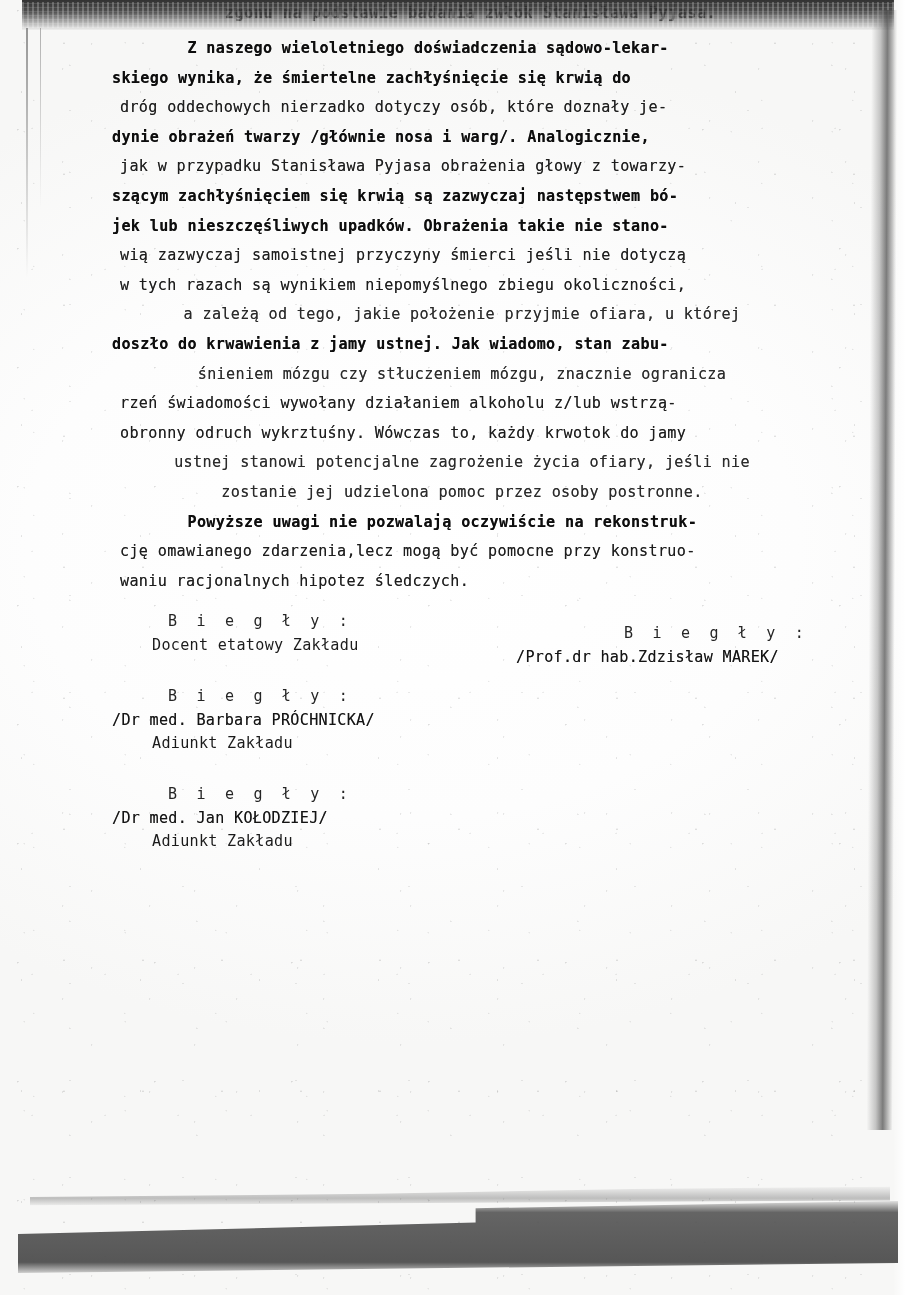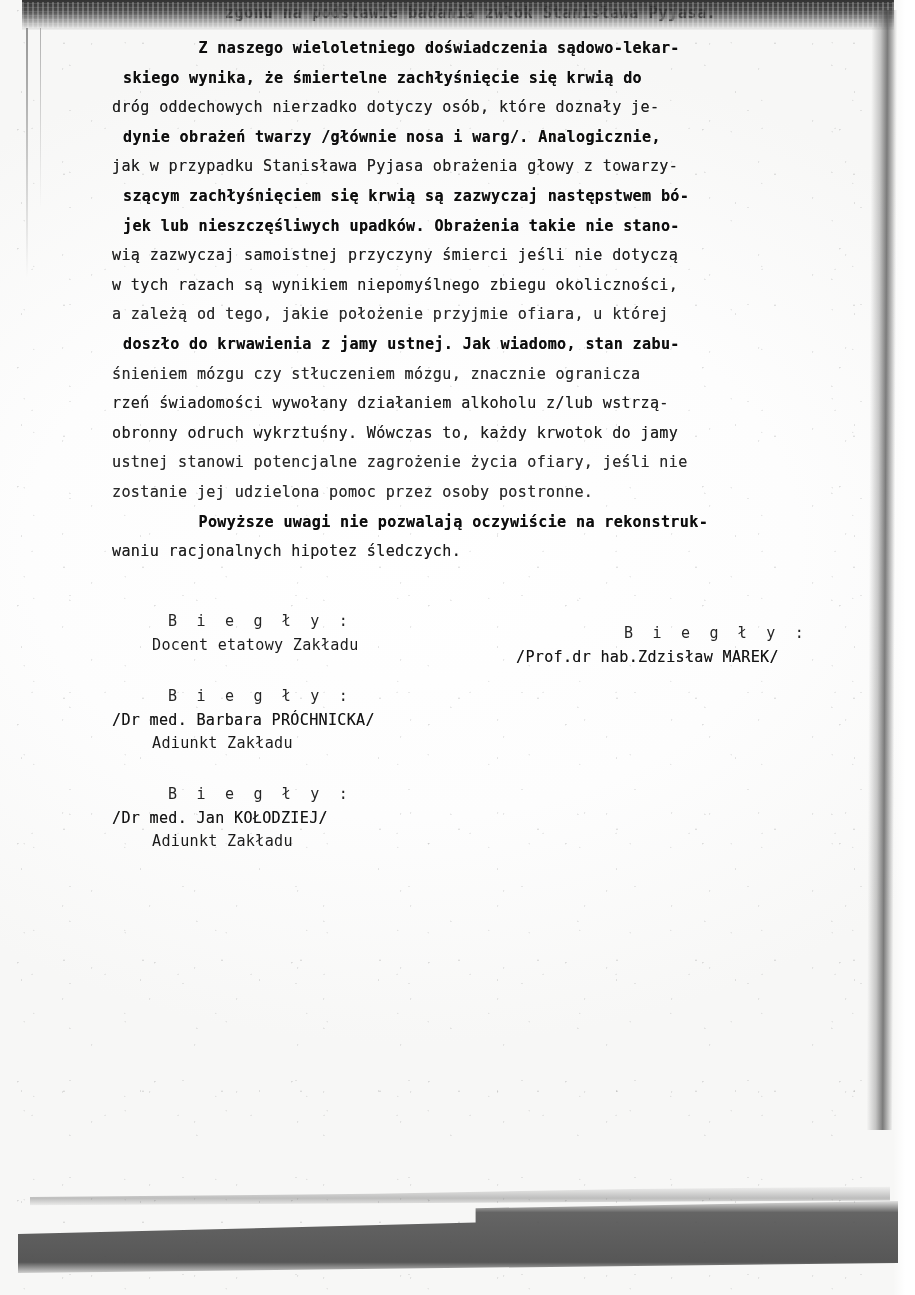--- a/index.html
+++ b/index.html
@@ -148,23 +148,23 @@
   }
   .tline {
     font-size: 15.1px;
     line-height: 29.6px;
     letter-spacing: .35px;
     white-space: pre;
     color: #151515;
     text-shadow: 0 0 .6px rgba(0,0,0,.55);
   }
   
-  .ink-1 { color: #0d0d0d; font-weight: bold; margin-left: 11px; }
-  .ink-2 { color: #1d1d1d; }
-  .ink-3 { color: #2b2b2b; }
+  .ink-1 { color: #0d0d0d; font-weight: bold; }
+  .ink-2 { color: #1d1d1d; margin-left: 8px; }
+  .ink-3 { color: #2b2b2b; text-align: center; }
 
   
   .sig-left {
     position: absolute;
     left: 112px;
     top: 608px;
     width: 400px;
   }
   .sig-right {
     position: absolute;
@@ -245,20 +245,21 @@
       <div class="tline ink-2">wią zazwyczaj samoistnej przyczyny śmierci jeśli nie dotyczą</div>
       <div class="tline ink-2">w tych razach są wynikiem niepomyślnego zbiegu okoliczności,</div>
       <div class="tline ink-3">a zależą od tego, jakie położenie przyjmie ofiara, u której</div>
       <div class="tline ink-1">doszło do krwawienia z jamy ustnej. Jak wiadomo, stan zabu-</div>
       <div class="tline ink-3">śnieniem mózgu czy stłuczeniem mózgu, znacznie ogranicza</div>
       <div class="tline ink-2">rzeń świadomości wywołany działaniem alkoholu z/lub wstrzą-</div>
       <div class="tline ink-2">obronny odruch wykrztuśny. Wówczas to, każdy krwotok do jamy</div>
       <div class="tline ink-3">ustnej stanowi potencjalne zagrożenie życia ofiary, jeśli nie</div>
       <div class="tline ink-3">zostanie jej udzielona pomoc przez osoby postronne.</div>
       <div class="tline ink-1">        Powyższe uwagi nie pozwalają oczywiście na rekonstruk-</div>
+      <div class="tline ink-2">cję omawianego zdarzenia,lecz mogą być pomocne przy konstruo-</div>
       <div class="tline ink-2">waniu racjonalnych hipotez śledczych.</div>
     </div>
 
     <div class="sig-left">
 
       <div class="sig-group">
         <div class="sig-title">B i e g ł y :</div>
         <div class="sig-role">Docent etatowy Zakładu</div>
       </div>
 

